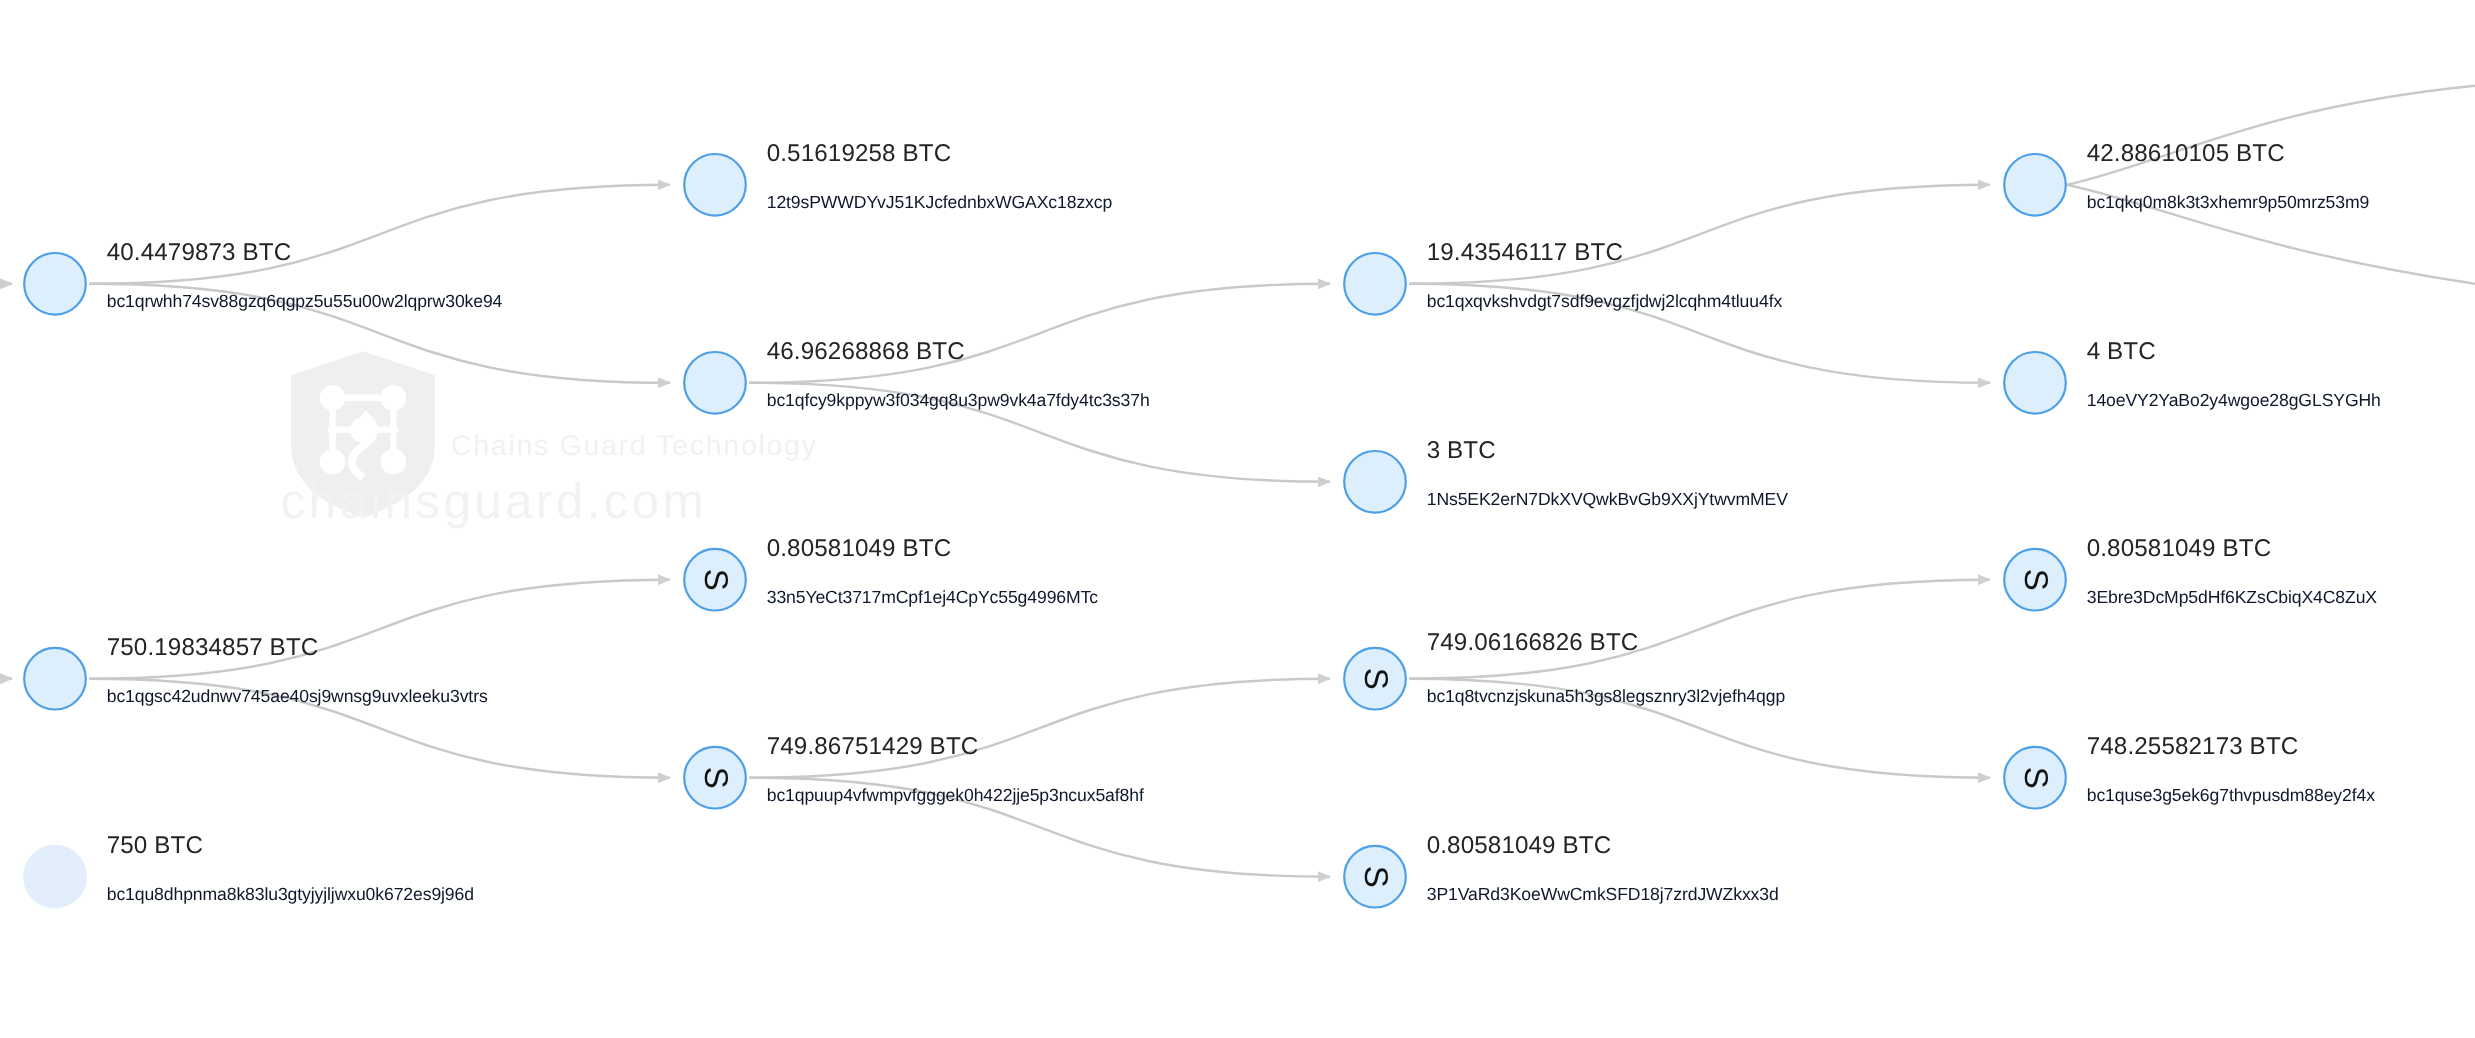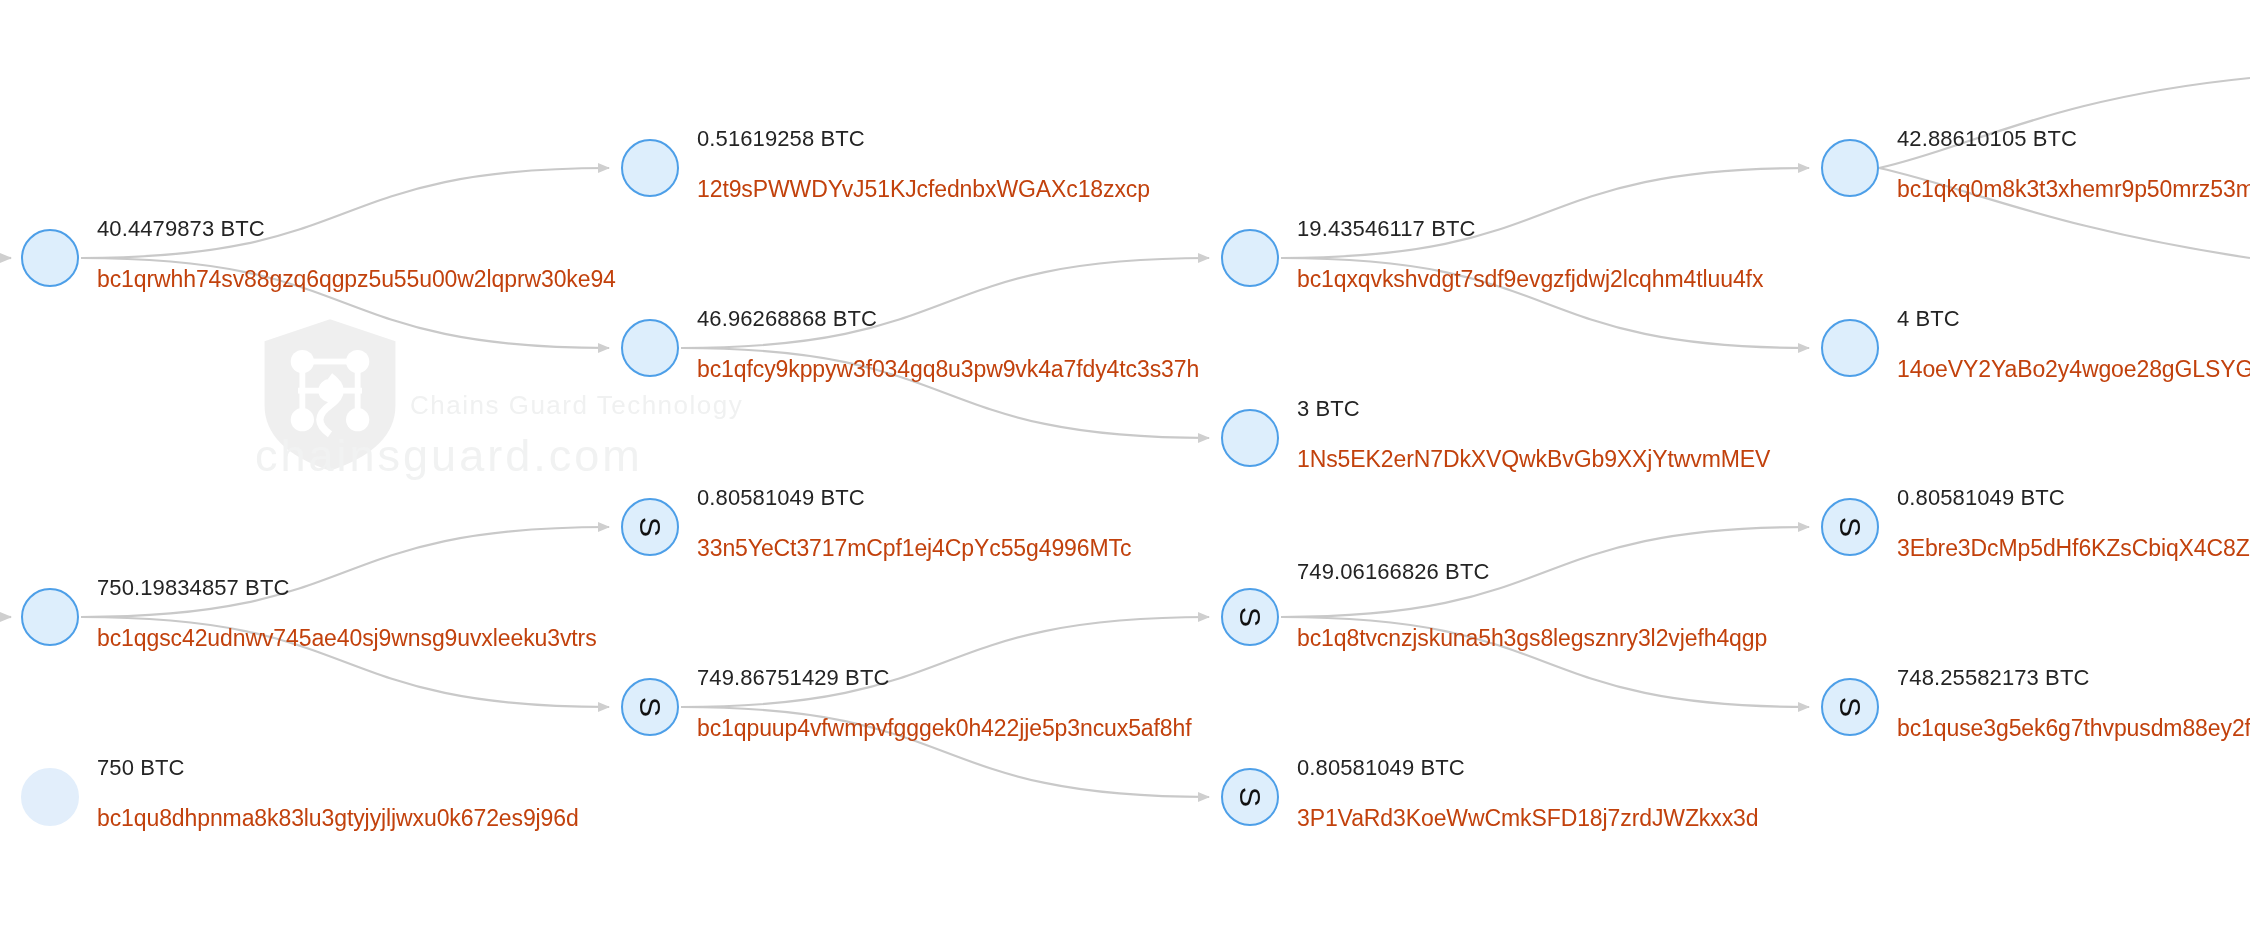--- a/index.html
+++ b/index.html
@@ -86,22 +86,22 @@
     white-space: nowrap;
     pointer-events: none;
   }
   .amount {
     font-size: 22px;
     color: #242424;
     font-weight: 400;
     letter-spacing: 0.1px;
   }
   .addr {
-    font-size: 23px;
-    color: #c2410c;
+    font-size: 16px;
+    color: #0f172a;
     font-weight: 400;
     letter-spacing: -0.1px;
   }
 
   
   #brand {
     position: absolute;
     right: 8px; bottom: 6px;
     display: flex;
     align-items: center;
@@ -200,21 +200,21 @@
       <div class="label amount" style="left: 697px; top: 485px;">0.80581049 BTC</div>
       <div class="label addr" style="left: 697px; top: 535px;">33n5YeCt3717mCpf1ej4CpYc55g4996MTc</div>
       <div class="node" style="left: 621px; top: 678px;">
         <span class="glyph">S</span>
       </div>
       <div class="label amount" style="left: 697px; top: 665px;">749.86751429 BTC</div>
       <div class="label addr" style="left: 697px; top: 715px;">bc1qpuup4vfwmpvfgggek0h422jje5p3ncux5af8hf</div>
       <div class="node" style="left: 1221px; top: 588px;">
         <span class="glyph">S</span>
       </div>
-      <div class="label amount" style="left: 1297px; top: 559px; text-align: right;">749.06166826 BTC</div>
+      <div class="label amount" style="left: 1297px; top: 571px; text-align: right;">749.06166826 BTC</div>
       <div class="label addr" style="left: 1297px; top: 625px;">bc1q8tvcnzjskuna5h3gs8legsznry3l2vjefh4qgp</div>
       <div class="node" style="left: 1221px; top: 768px;">
         <span class="glyph">S</span>
       </div>
       <div class="label amount" style="left: 1297px; top: 755px;">0.80581049 BTC</div>
       <div class="label addr" style="left: 1297px; top: 805px;">3P1VaRd3KoeWwCmkSFD18j7zrdJWZkxx3d</div>
       <div class="node" style="left: 1821px; top: 498px;">
         <span class="glyph">S</span>
       </div>
       <div class="label amount" style="left: 1897px; top: 485px;">0.80581049 BTC</div>

